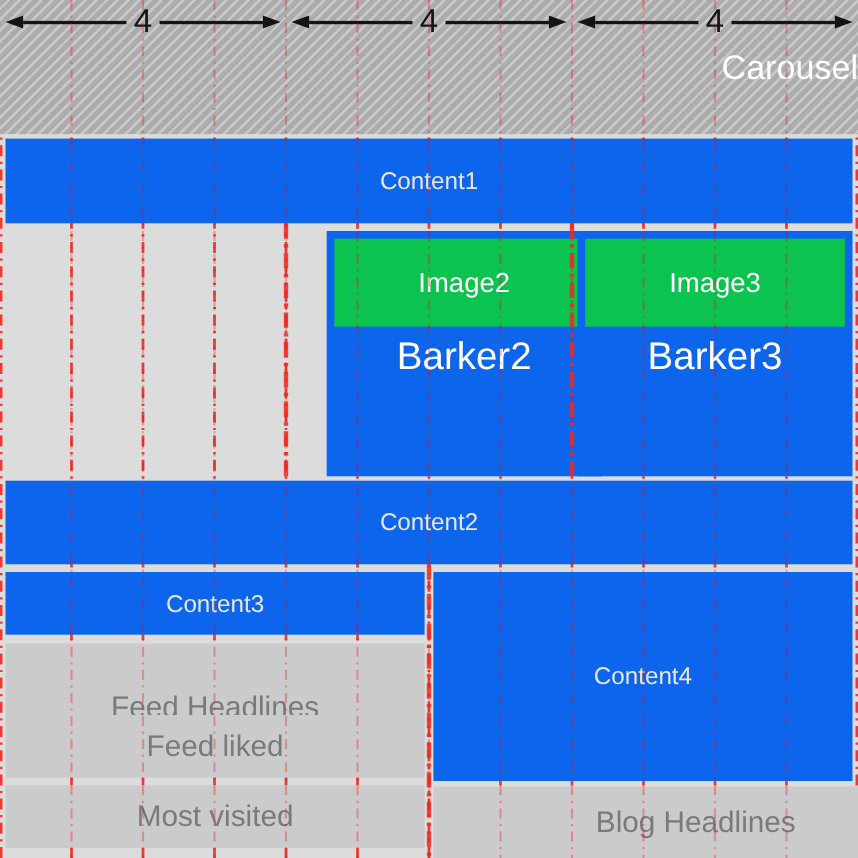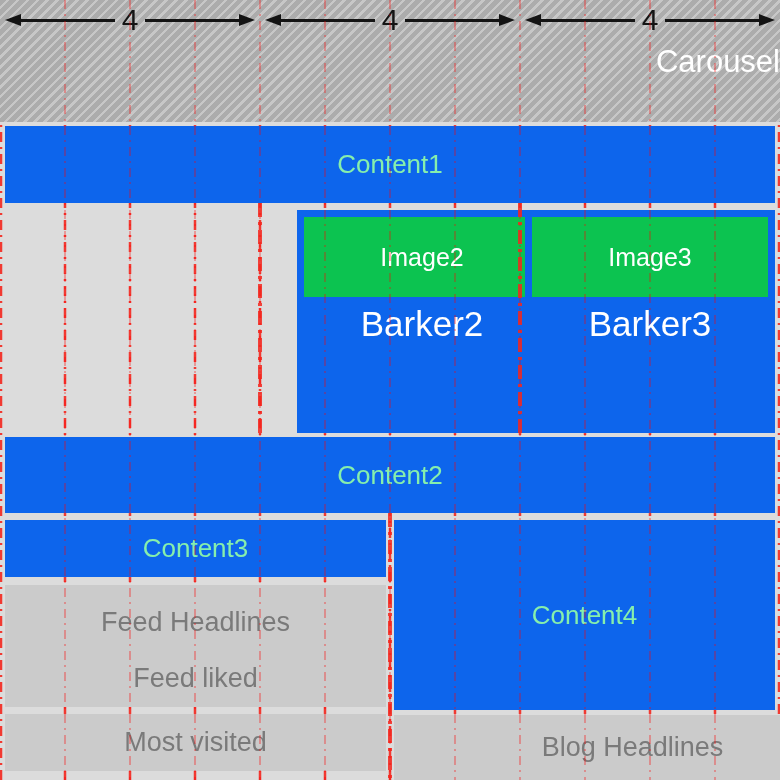--- a/index.html
+++ b/index.html
@@ -32,21 +32,21 @@
   .arrow{position:absolute;top:7px;height:26px;display:flex;align-items:center;}
   .arrow .shaft{flex:1;height:3px;background:#141414;}
   .arrow .head{width:0;height:0;border-top:6px solid transparent;border-bottom:6px solid transparent;}
   .arrow .head.h-left{border-right:16px solid #141414;}
   .arrow .head.h-right{border-left:16px solid #141414;}
   .arrow .num{font-size:30px;line-height:26px;color:#141414;padding:0 7px;}
 
   
   .block{
     position:absolute;display:flex;align-items:center;justify-content:center;
-    color:#86efac;font-size:26px;
+    color:#e5e5e5;font-size:22px;
   }
   .blue{background:#0D65EC;}
   .grayrow{background:#CBCBCB;color:#7A7A7A;font-size:27px;}
 
   
   .barker{
     position:absolute;top:210px;height:223px;width:250px;
     background:#0D65EC;display:flex;flex-direction:column;align-items:stretch;
   }
   .image{
@@ -126,21 +126,21 @@
       <div class="barker-label">Barker3</div>
     </div>
 
     <div class="block blue" style="left:5px;top:437px;width:770px;height:76px;">
       <span>Content2</span>
     </div>
 
     <div class="block blue" style="left:5px;top:520px;width:381px;height:57px;">
       <span>Content3</span>
     </div>
-    <div class="block grayrow" style="left:5px;top:585px;width:381px;height:74px;">
+    <div class="block grayrow" style="left:5px;top:585px;width:381px;height:74px;align-items:flex-end;">
       <span>Feed Headlines</span>
     </div>
     <div class="block grayrow" style="left:5px;top:650px;width:381px;height:57px;">
       <span>Feed liked</span>
     </div>
     <div class="block grayrow" style="left:5px;top:714px;width:381px;height:57px;">
       <span>Most visited</span>
     </div>
 
     <div class="block blue" style="left:394px;top:520px;width:381px;height:190px;justify-content:center;">

